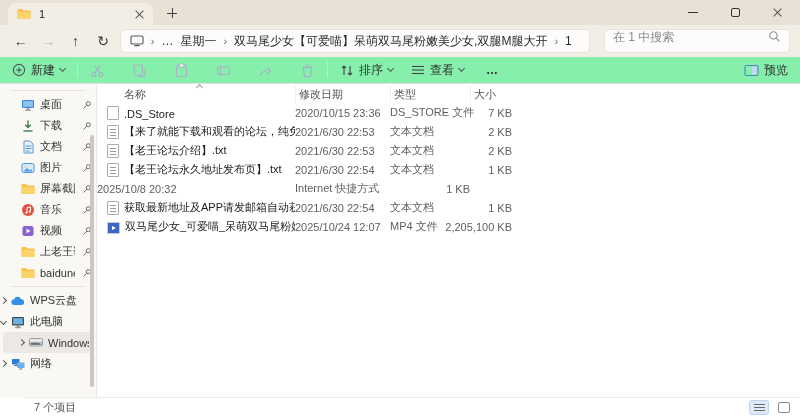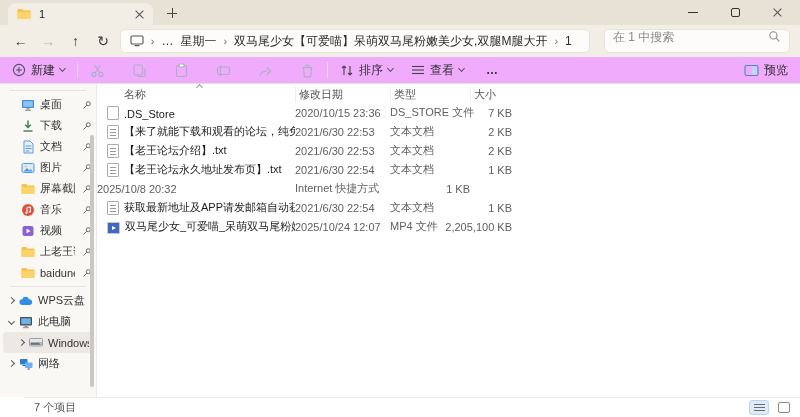--- a/index.html
+++ b/index.html
@@ -33,37 +33,37 @@
     display:flex; align-items:center; padding:0 9px; gap:7px; font-size:12px; color:#2b2b2b; white-space:nowrap; overflow:hidden; }
   .crumb-sep { color:#6b6b6b; font-size:11px; }
   .crumb { color:#2b2b2b; }
   .searchbar { margin-left:8px; flex:1; height:24px; background:#FDFCFA; border:1px solid #E8E3DA; border-radius:5px;
     display:flex; align-items:flex-start; padding:0 8px; }
   .searchbar input { border:none; outline:none; background:transparent; flex:1; font-size:12px; color:#444;
     font-family:"Liberation Sans", sans-serif; }
   .searchbar input::placeholder { color:#8a8a8a; }
 
   
-  .commandbar { height:27px; background:#f0abfc; border-bottom:1px solid #E5E2DD; display:flex; align-items:center;
+  .commandbar { height:27px; background:#86efac; border-bottom:1px solid #E5E2DD; display:flex; align-items:center;
     padding:0 12px; font-size:12px; color:#2f2f2f; flex:none; }
   .cmd-btn { display:flex; align-items:center; gap:5px; }
   .chev-down { width:5px; height:5px; border-right:1px solid #555; border-bottom:1px solid #555; transform:rotate(45deg); margin-top:-3px; }
   .cmd-sep { width:1px; height:16px; background:#DEDBD6; margin:0 12px; }
   .gicons { display:flex; gap:27px; align-items:center; }
   .gicons svg { display:block; }
   .sortview { display:flex; align-items:center; gap:5px; margin-right:18px; }
   .more-dots { letter-spacing:1px; font-weight:bold; color:#333; margin-left:4px; }
   .preview-btn { margin-left:auto; display:flex; align-items:center; gap:5px; }
 
   
   .content { flex:1; display:flex; position:relative; background:#fff; min-height:0; }
   .sidebar { width:97px; flex:none; background:#FAF8F4; border-right:1px solid #ECEAE6; padding-top:3px;
     font-size:11px; color:#333; position:relative; }
   .side-sep { height:1px; background:#E7E4DF; margin:3px 10px; }
-  .side-item { height:21px; display:flex; align-items:center; gap:5px; padding-left:9px; padding-right:4px; }
+  .side-item { height:21px; display:flex; align-items:center; gap:5px; padding-left:1px; padding-right:4px; }
   .side-item.pinned { padding-left:21px; }
   .side-item.indent { padding-left:19px; }
   .side-item.selected { background:#ECE9E4; border-radius:4px; margin:0 3px; padding-left:16px; }
   .side-label { flex:1; overflow:hidden; white-space:nowrap; }
   .side-chev { width:5px; height:5px; border-right:1px solid #555; border-bottom:1px solid #555; flex:none; }
   .side-chev.collapsed { transform:rotate(-45deg); }
   .side-chev.expanded { transform:rotate(45deg); }
   .si { width:14px; height:14px; flex:none; display:flex; align-items:center; justify-content:center; }
   .pin { flex:none; margin-left:2px; }
   .scroll-thumb { position:absolute; right:2px; top:51px; width:4px; height:252px; background:#CBC8C2; border-radius:2px; }

